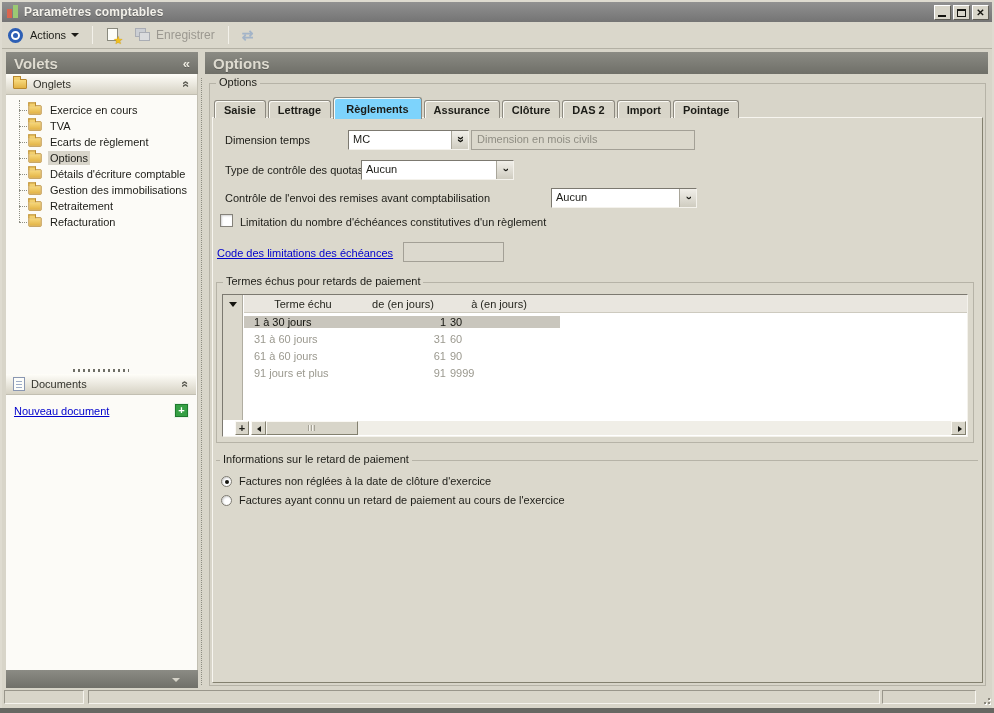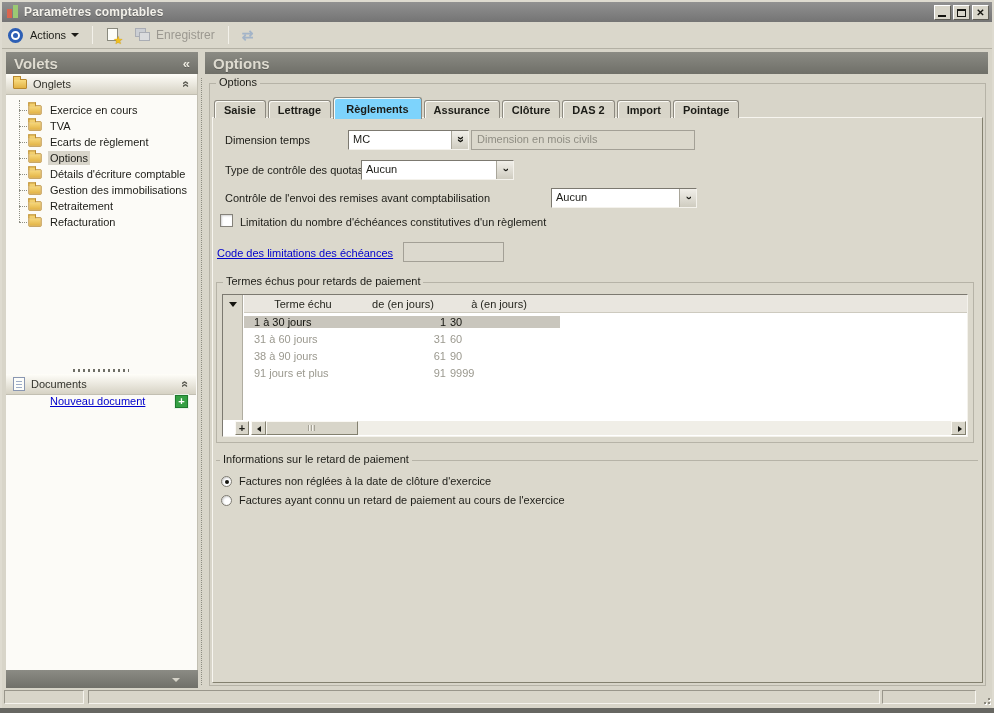--- a/index.html
+++ b/index.html
@@ -85,21 +85,21 @@
   .tree-item .folder { transform:scale(.95); flex:none; }
   .tree-label { margin-left:6px; white-space:nowrap; padding:1px 2px; }
   .tree-item.selected .tree-label { background:#d8d5ca; }
 
   .side-splitter { position:absolute; left:0; right:1px; top:292px; height:8px;
     display:flex; justify-content:center; align-items:center; }
   .side-splitter .dots { width:56px; height:3px;
     background:repeating-linear-gradient(to right,#6e6e66 0 2px,transparent 2px 5px); }
   .docbar { position:absolute; left:0; right:1px; top:300px; }
   .newdoc-row { position:absolute; left:0; right:1px; top:321px; height:22px;
-    display:flex; align-items:flex-start; padding:0 8px;margin-left:36px; }
+    display:flex; align-items:flex-end; padding:0 8px; }
   .link { color:#0000cc; cursor:pointer;text-decoration:underline; }
   .addbtn { margin-left:auto; width:13px; height:13px; background:#35a044;
     border:1px solid #1f7a2e; box-shadow:0 0 0 1px #e9f3e9; color:#fff; font-weight:bold;
     font-size:11px; line-height:11px; text-align:center; }
 
   .vsplit { position:absolute; left:197px; top:72px; width:6px; height:615px; }
   .vsplit::after { content:""; position:absolute; left:2px; top:4px; bottom:4px;
     border-left:1px dotted #8d8d82; }
 
   .side-footer { position:absolute; left:4px; top:668px; width:192px; height:19px;
@@ -379,21 +379,21 @@
                   </div>
                   <div class="grow">
                     <span class="band">
                       <span class="c1">31 à 60 jours</span>
                       <span class="c2">31</span>
                       <span class="c3">60</span>
                     </span>
                   </div>
                   <div class="grow">
                     <span class="band">
-                      <span class="c1">38 à 90 jours</span>
+                      <span class="c1">61 à 60 jours</span>
                       <span class="c2">61</span>
                       <span class="c3">90</span>
                     </span>
                   </div>
                   <div class="grow">
                     <span class="band">
                       <span class="c1">91 jours et plus</span>
                       <span class="c2">91</span>
                       <span class="c3">9999</span>
                     </span>

